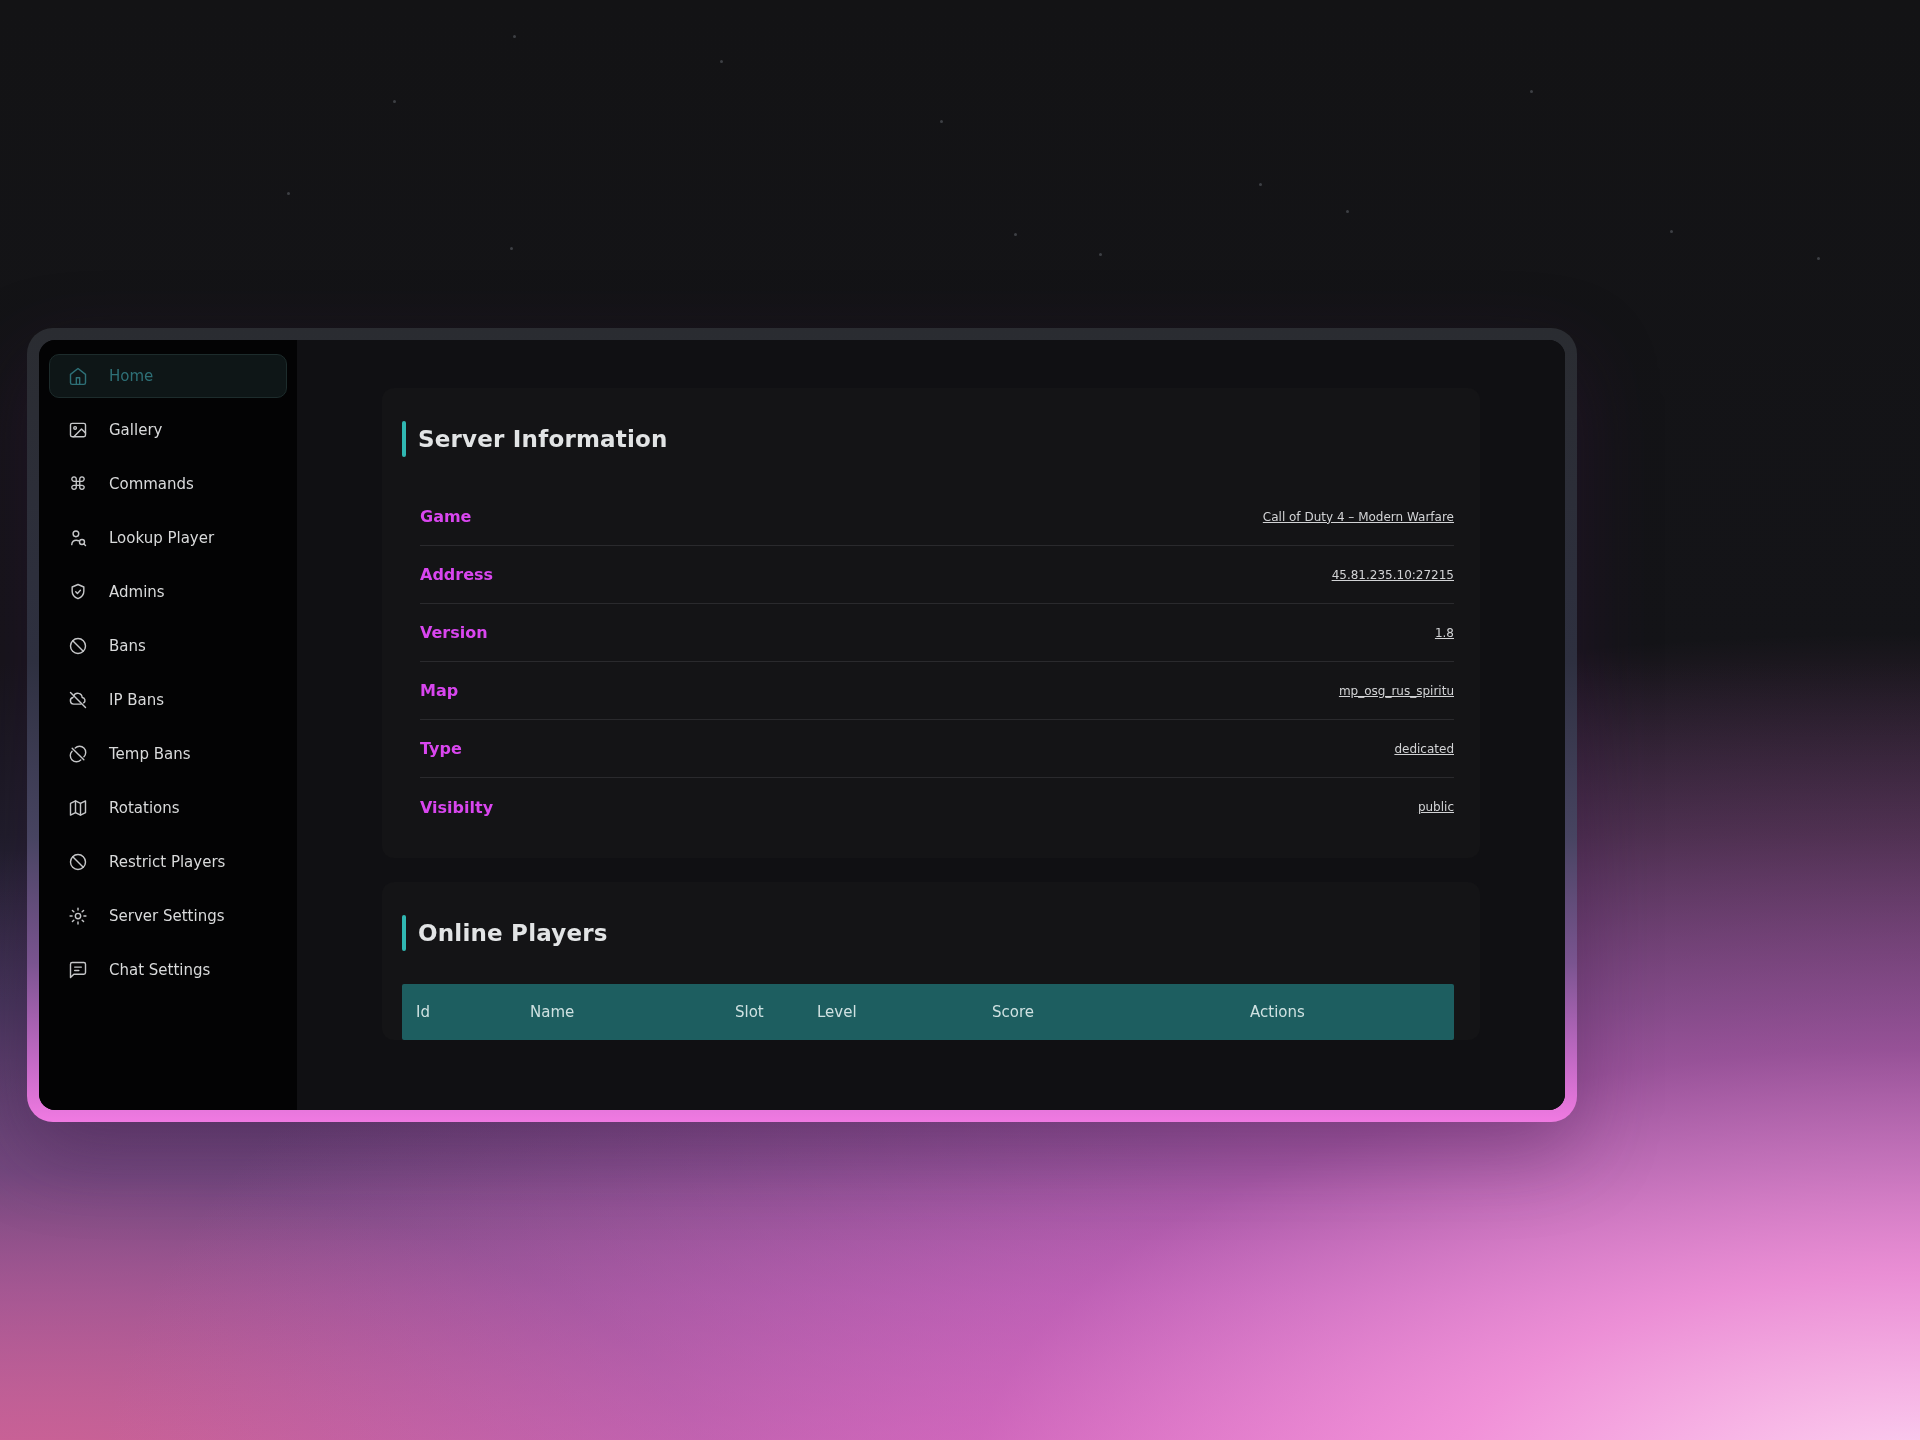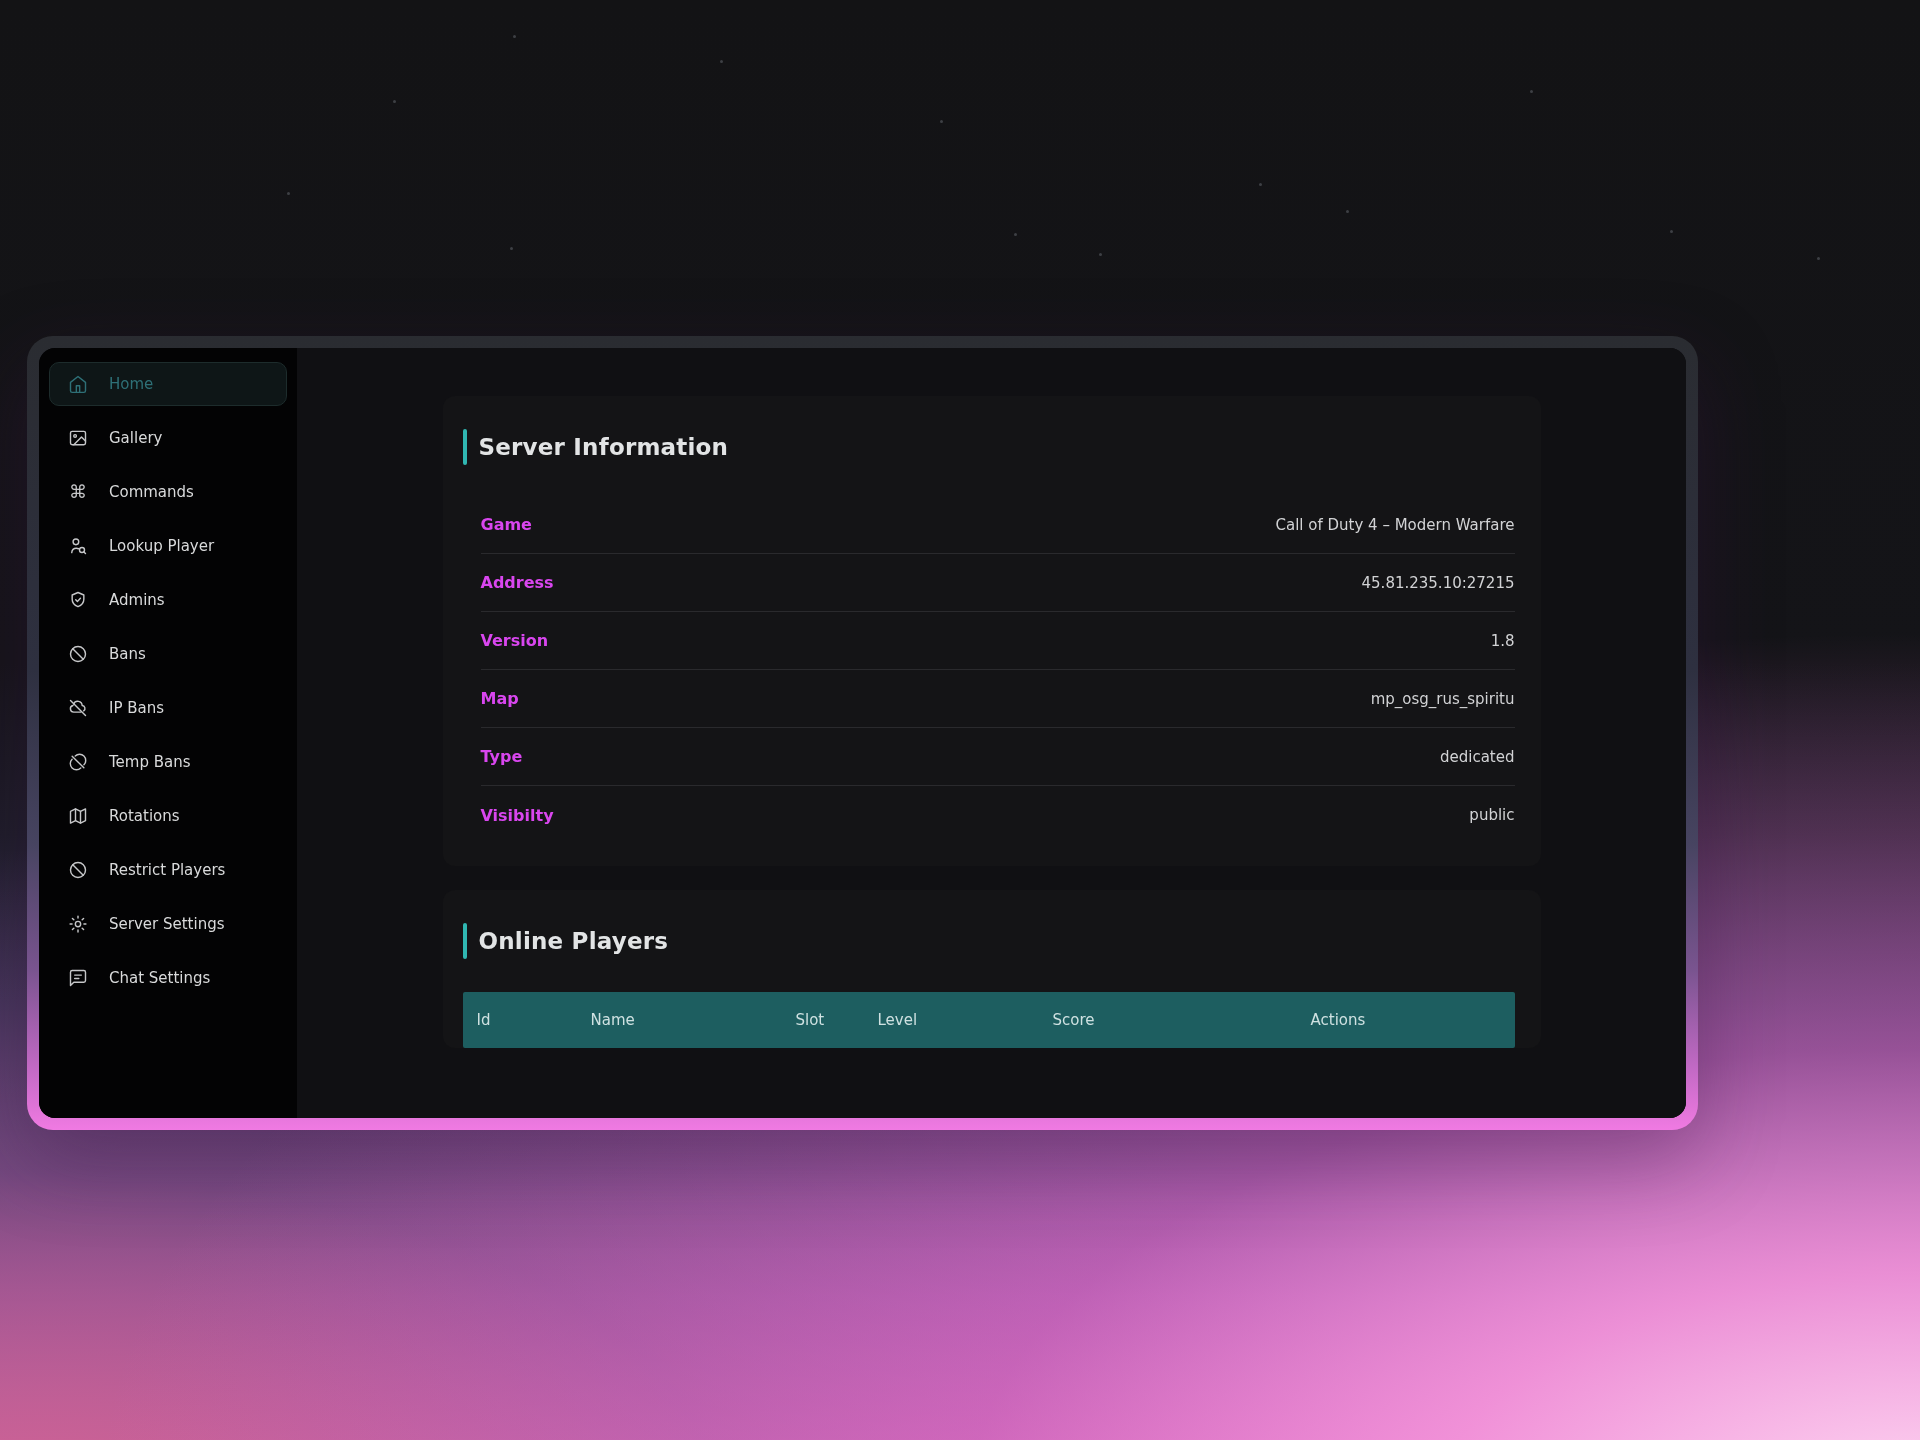--- a/index.html
+++ b/index.html
@@ -10,21 +10,21 @@
     background:
       radial-gradient(95% 60% at 100% 104%, rgba(255,219,244,0.95) 0%, rgba(246,150,220,0.88) 26%, rgba(222,104,200,0.55) 52%, rgba(130,85,150,0.0) 100%),
       radial-gradient(70% 45% at 2% 104%, rgba(205,95,140,0.85) 0%, rgba(140,75,130,0.45) 50%, rgba(45,42,70,0) 100%),
       linear-gradient(180deg, #131315 0%, #141418 46%, #1d1d28 58%, #333050 70%, #5d4579 81%, #9a5aa4 90%, #cf6fbc 100%);
   }
   .star { position:absolute; width:3px; height:3px; border-radius:50%;
           background:#aeb2bd; opacity:.28; }
 
   
   .window {
-    position:absolute; left:27px; top:336px; width:1671px; height:794px;
+    position:absolute; left:27px; top:328px; width:1550px; height:794px;
     border-radius:26px; padding:12px;
     background:linear-gradient(180deg,#2a2c31 0%, #2e3040 42%, #474461 64%, #7a5490 80%, #c169c4 92%, #f07ae2 100%);
     box-shadow:0 30px 80px rgba(60,20,70,.35);
   }
   .window-inner {
     width:100%; height:100%; border-radius:16px; overflow:hidden;
     display:flex; background:#101012;
   }
 
   
@@ -52,21 +52,21 @@
   .accent-bar { width:4px; height:36px; border-radius:2px; background:#30b7b2; }
   .card-title h2 { font-size:23px; font-weight:700; color:#e2e4e5; letter-spacing:.2px; }
 
   .info-rows { margin:30px 0 0 18px; }
   .info-row {
     height:58px; display:flex; align-items:center; justify-content:space-between;
     border-bottom:1px solid #2a2a2d;
   }
   .info-row:last-child { border-bottom:none; }
   .info-row .lbl { font-size:16px; font-weight:700; color:#d946ef; }
-  .info-row .val { font-size:15px; color:#d2d3d5; }
+  .info-row .val { font-size:12px; color:#d2d3d5;text-decoration:underline; }
 
   .players-table-header {
     margin-top:32px; height:56px; background:#1d5e60; border-radius:2px;
     display:grid; grid-template-columns:114px 205px 82px 175px 258px 1fr;
     align-items:center; padding-left:14px;
     color:#cfe1e1; font-size:15px;
   }
 </style>
 </head>
 <body>

